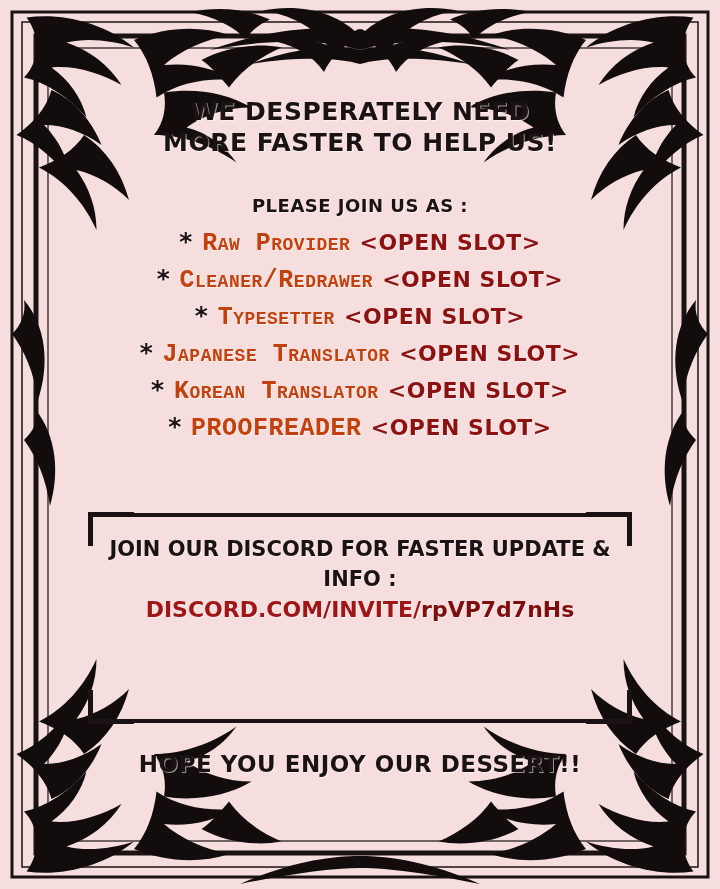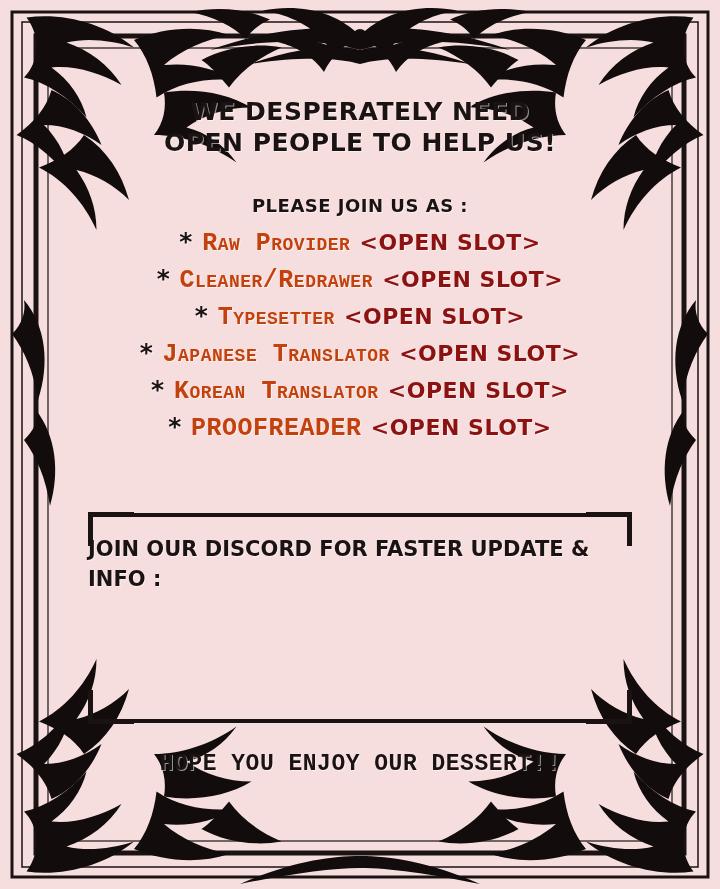--- a/index.html
+++ b/index.html
@@ -91,21 +91,21 @@
     background: #1a1213;
     height: 4px;
   }
   .bracket-line.top { left: 46px; right: 46px; top: 1px; }
   .bracket-line.bottom { left: 46px; right: 46px; bottom: 1px; }
 
   .box-content {
     position: absolute;
     left: 0; right: 0;
     top: 22px;
-    text-align: left;
+    text-align: center;
   }
   .box-label {
     font-size: 21px;
     line-height: 30px;
     font-weight: 700;
     font-variant: small-caps;
     color: #1a1213;
     text-shadow: 1px 1px 0 rgba(255,255,255,0.5);
   }
   .box-link {
@@ -123,21 +123,21 @@
     color: #7e0e0e;
   }
 
   .footer {
     position: absolute;
     left: 60px;
     top: 748px;
     width: 600px;
     text-align: center;
   }
-  .footer .line { font-size: 23px; line-height: 33px; font-family: Liberation Mono, monospace; }
+  .footer .line { font-size: 23px; line-height: 33px; }
 </style>
 </head>
 <body>
 
 <div id="page">
 
   <svg class="frame-svg" viewBox="0 0 720 889" aria-hidden="true">
     <defs>
       <g id="cornerLeaf">
         <path d="M10,6 C38,2 72,10 96,30 C78,24 58,22 42,26 C60,32 76,44 86,60 C68,50 48,44 30,46 C44,56 54,70 58,86 C44,70 26,58 8,54 C20,42 22,22 10,6 Z"></path>
@@ -194,21 +194,21 @@
       </g>
 
       <g transform="translate(360,884) scale(1,-1)">
         <path d="M-120,0 C-70,10 -30,16 0,16 C30,16 70,10 120,0 C70,22 30,28 0,28 C-30,28 -70,22 -120,0 Z"></path>
       </g>
     </g>
   </svg>
 
   <div class="content">
     <div class="line headline">WE DESPERATELY NEED</div>
-    <div class="line headline">OPEN PEOPLE TO HELP US!</div>
+    <div class="line headline">MORE FASTER TO HELP US!</div>
 
     <div class="gap-large"></div>
 
     <div class="line join-title">PLEASE JOIN US AS :</div>
 
     <div class="line role-line">
       <span>*</span>
       <span class="role-name">Raw Provider</span>
       <span class="slot">&lt;OPEN SLOT&gt;</span>
     </div>
@@ -242,20 +242,23 @@
   <div class="bracket-box">
     <span class="bracket tl"></span>
     <span class="bracket tr"></span>
     <span class="bracket bl"></span>
     <span class="bracket br"></span>
     <span class="bracket-line top"></span>
     <span class="bracket-line bottom"></span>
 
     <div class="box-content">
       <div class="box-label">JOIN OUR DISCORD FOR FASTER UPDATE &amp; INFO :</div>
+      <div class="box-link">
+        <span>DISCORD.COM/INVITE/</span><span class="code">rpVP7d7nHs</span>
+      </div>
       <div style="height:22px"></div>
     </div>
   </div>
 
   <div class="footer">
     <div class="line">HOPE YOU ENJOY OUR DESSERT!!</div>
   </div>
 
 </div>
 

